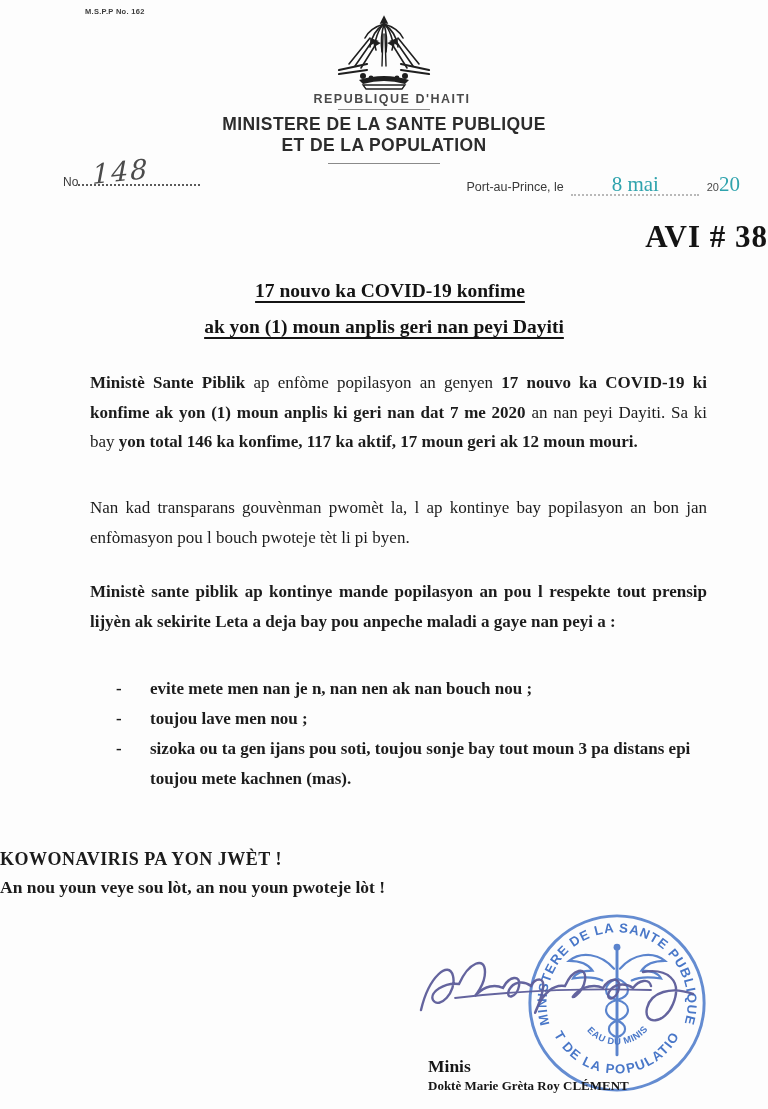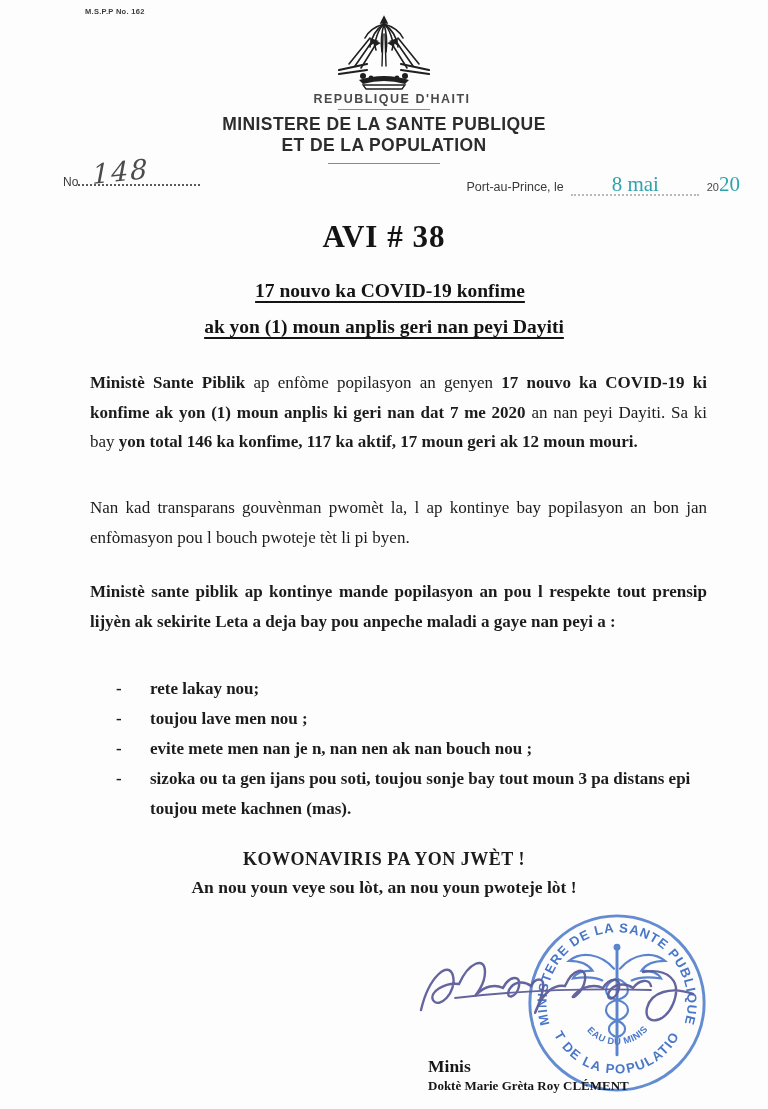--- a/index.html
+++ b/index.html
@@ -37,33 +37,33 @@
     font-size:27px; color:#4b4b4b; letter-spacing:2px;
     transform:rotate(-6deg) skewX(-6deg); white-space:nowrap;
   }
   .ref-right { position:absolute; top:172px; right:28px; font-family:"Liberation Sans", sans-serif; font-size:12.5px; color:#3a3a3a; white-space:nowrap; }
   .date-slot { display:inline-block; width:128px; text-align:center; border-bottom:2px dotted #b9b9b9; margin:0 4px; }
   .date-val { font-family:"Liberation Serif", serif; font-size:21px; line-height:20px; }
   .yr-small { font-size:11px; color:#4a4a4a; }
   .yr-big { font-family:"Liberation Serif", serif; font-size:21px; }
   
   .title {
-    position:absolute; top:219px; left:0; width:100%; text-align:center;
+    position:absolute; top:219px; left:0; width:100%; text-align:right;
     font-weight:bold; font-size:31px; letter-spacing:1px; color:#141414;
   }
   .subtitle { position:absolute; left:0; width:100%; text-align:center; font-weight:bold; font-size:19.5px; color:#141414; }
   .subtitle span { text-decoration:underline; text-decoration-thickness:1.8px; text-underline-offset:4px; }
   .sub1 { top:280px;padding-left:12px; } .sub2 { top:316px; }
   
   .body-block { position:absolute; left:90px; width:617px; font-size:17px; line-height:29.5px; text-align:justify; }
   .p1 { top:368px; } .p2 { top:493px; } .p3 { top:577px; font-weight:bold; }
   .bullets { position:absolute; left:90px; width:617px; top:674px; list-style:none; font-weight:bold; font-size:17px; line-height:30px; }
   .bullets li { position:relative; padding-left:60px; text-align:left; }
   .bullets li::before { content:"-"; position:absolute; left:26px; top:0; }
-  .slogan { position:absolute; top:849px; left:0; width:100%; text-align:center; font-weight:bold; }
+  .slogan { position:absolute; top:849px; left:0; width:100%; text-align:left; font-weight:bold; }
   .slogan .l1 { font-size:18px; letter-spacing:.5px; }
   .slogan .l2 { font-size:17.5px; margin-top:7px; }
   
   .stamp { position:absolute; left:524px; top:910px; opacity:.92; }
   .sig { position:absolute; left:415px; top:938px; }
   .sig-name { position:absolute; left:428px; top:1078px; font-weight:bold; font-size:13px; color:#161616; }
   .sig-title { position:absolute; left:428px; top:1056px; font-weight:bold; font-size:17.5px; color:#161616; }
 </style>
 </head>
 <body>
@@ -135,23 +135,22 @@
   <div class="subtitle sub1"><span>17 nouvo ka COVID-19 konfime</span></div>
   <div class="subtitle sub2"><span>ak yon (1) moun anplis geri nan peyi Dayiti</span></div>
 
   <p class="body-block p1"><span style="font-weight: bold;">Ministè Sante Piblik</span><span> ap enfòme popilasyon an genyen </span><span style="font-weight: bold;">17 nouvo ka COVID-19 ki konfime ak yon (1) moun anplis ki geri nan dat 7 me 2020</span><span> an nan peyi Dayiti. Sa ki bay </span><span style="font-weight: bold;">yon total 146 ka konfime, 117 ka aktif, 17 moun geri ak 12 moun mouri.</span></p>
 
   <p class="body-block p2">Nan kad transparans gouvènman pwomèt la, l ap kontinye bay popilasyon an bon jan enfòmasyon pou l bouch pwoteje tèt li pi byen.</p>
 
   <p class="body-block p3">Ministè sante piblik ap kontinye mande popilasyon an pou l respekte tout prensip lijyèn ak sekirite Leta a deja bay pou anpeche maladi a gaye nan peyi a :</p>
 
   <ul class="bullets">
-    <li>rete lakay nou;</li>
+    <li>evite mete men nan je n, nan nen ak nan bouch nou ;</li>
     <li>toujou lave men nou ;</li>
-    <li>evite mete men nan je n, nan nen ak nan bouch nou ;</li>
     <li>sizoka ou ta gen ijans pou soti, toujou sonje bay tout moun 3 pa distans epi toujou mete kachnen (mas).</li>
   </ul>
 
   <div class="slogan">
     <div class="l1">KOWONAVIRIS PA YON JWÈT !</div>
     <div class="l2">An nou youn veye sou lòt, an nou youn pwoteje lòt !</div>
   </div>
 
   <svg class="stamp" width="186" height="186" viewBox="0 0 190 190">
     <g fill="none" stroke="#3a6cc4">

